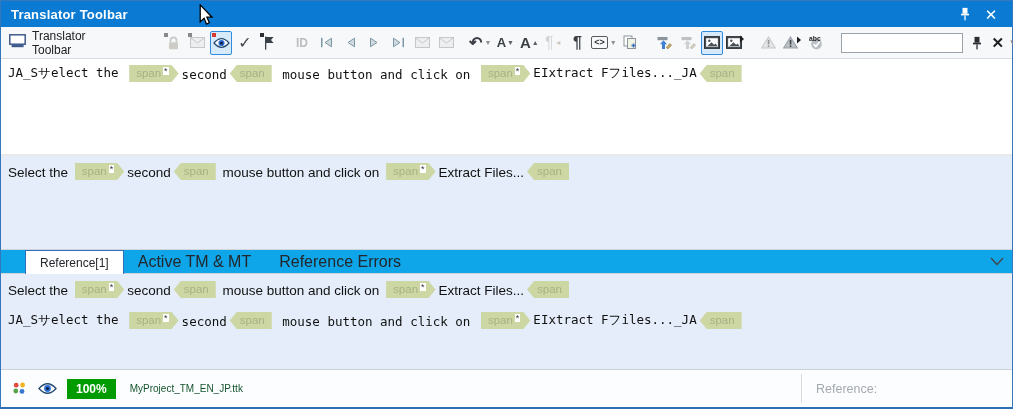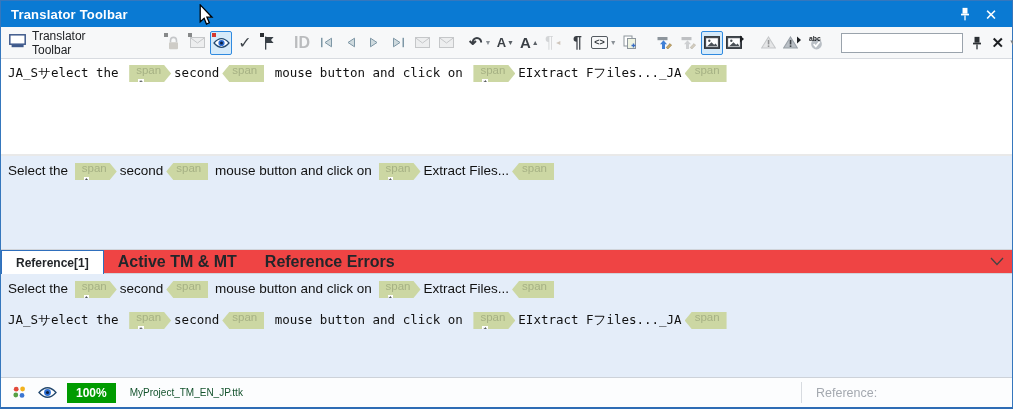--- a/index.html
+++ b/index.html
@@ -33,41 +33,41 @@
   .tagsbox { font-size:9px; font-weight:700; color:#2e3338; border:1px solid #555b61; padding:0 2px; line-height:11px; border-radius:2px; }
   .combobox { width:122px; height:20px; background:#fff; border:1px solid #9aa3ac; margin-left:12px; display:flex; align-items:center; }
   .combobox input { border:none; outline:none; flex:1; height:100%; font-size:12px; padding:0 4px; background:transparent; }
   .combobox .arrow { font-size:8px; color:#777e85; padding:0 4px; }
   .toolbar .tb-btn2 { width:22px; height:22px; display:flex; align-items:center; justify-content:center; margin-left:8px; }
   .toolbar .close-x2 { color:#1c1e21; font-size:15px; font-weight:700; }
 
   
   .panel-source { height:95px; background:#fff; padding:6px 7px; flex:0 0 auto; }
   .panel-target { height:95px; background:#e4edf9; border-top:2px solid #e9e9e9; padding:7px 7px; flex:0 0 auto; }
-  .seg-row { display:flex; align-items:flex-start; flex-wrap:nowrap; white-space:pre; }
+  .seg-row { display:flex; align-items:flex-end; flex-wrap:nowrap; white-space:pre; }
   .seg-row.ja { font-family:"DejaVu Sans Mono", monospace; font-size:12.5px; color:#111; }
   .seg-row.en { font-family:"Liberation Sans", sans-serif; font-size:13.5px; color:#111; }
 
   
-  .tag { display:inline-flex; align-items:center; height:17px; background:#ccd7a3; color:#a6b184; font-family:"Liberation Sans", sans-serif; font-size:11.5px; margin:0 3px; line-height:1;flex-direction:column; }
+  .tag { display:inline-flex; align-items:center; height:17px; background:#ccd7a3; color:#a6b184; font-family:"Liberation Sans", sans-serif; font-size:11.5px; margin:0 3px; line-height:1; }
   .tag.open  { padding:0 10px 0 7px; clip-path:polygon(0 0, calc(100% - 7px) 0, 100% 50%, calc(100% - 7px) 100%, 0 100%); }
   .tag.close { padding:0 7px 0 10px; clip-path:polygon(0 50%, 7px 0, 100% 0, 100% 100%, 7px 100%); }
   .tag .star { font-style:normal; font-size:9px; color:#33383d; background:#fff; line-height:7px; padding:1px 1px 0; margin-left:2px; align-self:flex-start; margin-top:2px; }
 
   
-  .tabrow { height:25px; background:#ef4444; border-top:1px solid #d0d4da; border-bottom:1px solid #d0d4da; display:flex; align-items:stretch; flex:0 0 auto; position:relative;font-weight:bold; }
+  .tabrow { height:25px; background:#0ea5e9; border-top:1px solid #d0d4da; border-bottom:1px solid #d0d4da; display:flex; align-items:stretch; padding-left:24px; flex:0 0 auto; position:relative; }
   .tab { display:flex; align-items:center; padding:0 14px; font-size:16px; color:#23262a; }
   .tab.active { border:1px solid #2f6fbd; border-bottom:none; background:#fff; margin-bottom:-1px; font-size:12px; }
   .tab-chevron { position:absolute; right:8px; top:0; bottom:0; display:flex; align-items:center; }
 
   .panel-ref { flex:1 1 auto; background:#e4edf9; padding:7px 7px; }
   .panel-ref .seg-row + .seg-row { margin-top:14px; }
 
   
-  .statusbar { height:30px; background:#fcfdfe; border-top:1px solid #cdd2d9; display:flex; align-items:center; padding:0 10px; flex:0 0 auto; position:relative; }
+  .statusbar { height:38px; background:#fcfdfe; border-top:1px solid #cdd2d9; display:flex; align-items:center; padding:0 10px; flex:0 0 auto; position:relative; }
   .statusbar .sb-icon { margin-right:10px; display:flex; align-items:center; }
   .match-badge { background:#009b00; color:#fff; font-weight:700; font-size:12px; padding:3px 9px; margin-right:14px; }
   .filename { font-size:10px; color:#14532d; }
   .sb-divider { position:absolute; left:800px; top:4px; bottom:4px; width:1px; background:#d7dbe0; }
   .timestamp { position:absolute; left:815px; font-size:12.5px; color:#a4a9b0; }
 
   
   .cursor { position:absolute; left:198px; top:4px; z-index:50; pointer-events:none; }
 </style>
 </head>
@@ -123,21 +123,21 @@
           <span class="tglyph big" style="color:#3d4349">✓</span>
         </span>
         <span class="icon">
           <i class="badge"></i>
           <svg width="12" height="14" viewBox="0 0 12 14">
             <path d="M2.6 1 L10.6 1 L8 4 L10.6 7 L2.6 7 Z" fill="#3a4148"></path>
             <rect x="2" y="0.6" width="1.3" height="13" fill="#3a4148"></rect>
           </svg>
         </span>
         <span class="icon disabled gap">
-          <span class="tglyph bold" style="color:#868d94;font-size:16px">ID</span>
+          <span class="tglyph bold" style="color:#868d94;font-size:12px">ID</span>
         </span>
         <span class="icon">
           <svg width="13" height="11" viewBox="0 0 13 11">
             <rect x="1" y="0.8" width="1.5" height="9.4" fill="#7e97a6"></rect>
             <path d="M11.5 1.2 L5 5.5 L11.5 9.8 Z" fill="#cfdade" stroke="#7e97a6"></path>
           </svg>
         </span>
         <span class="icon">
           <svg width="11" height="11" viewBox="0 0 11 11">
             <path d="M9.5 1.2 L3 5.5 L9.5 9.8 Z" fill="#cfdade" stroke="#7e97a6"></path>

